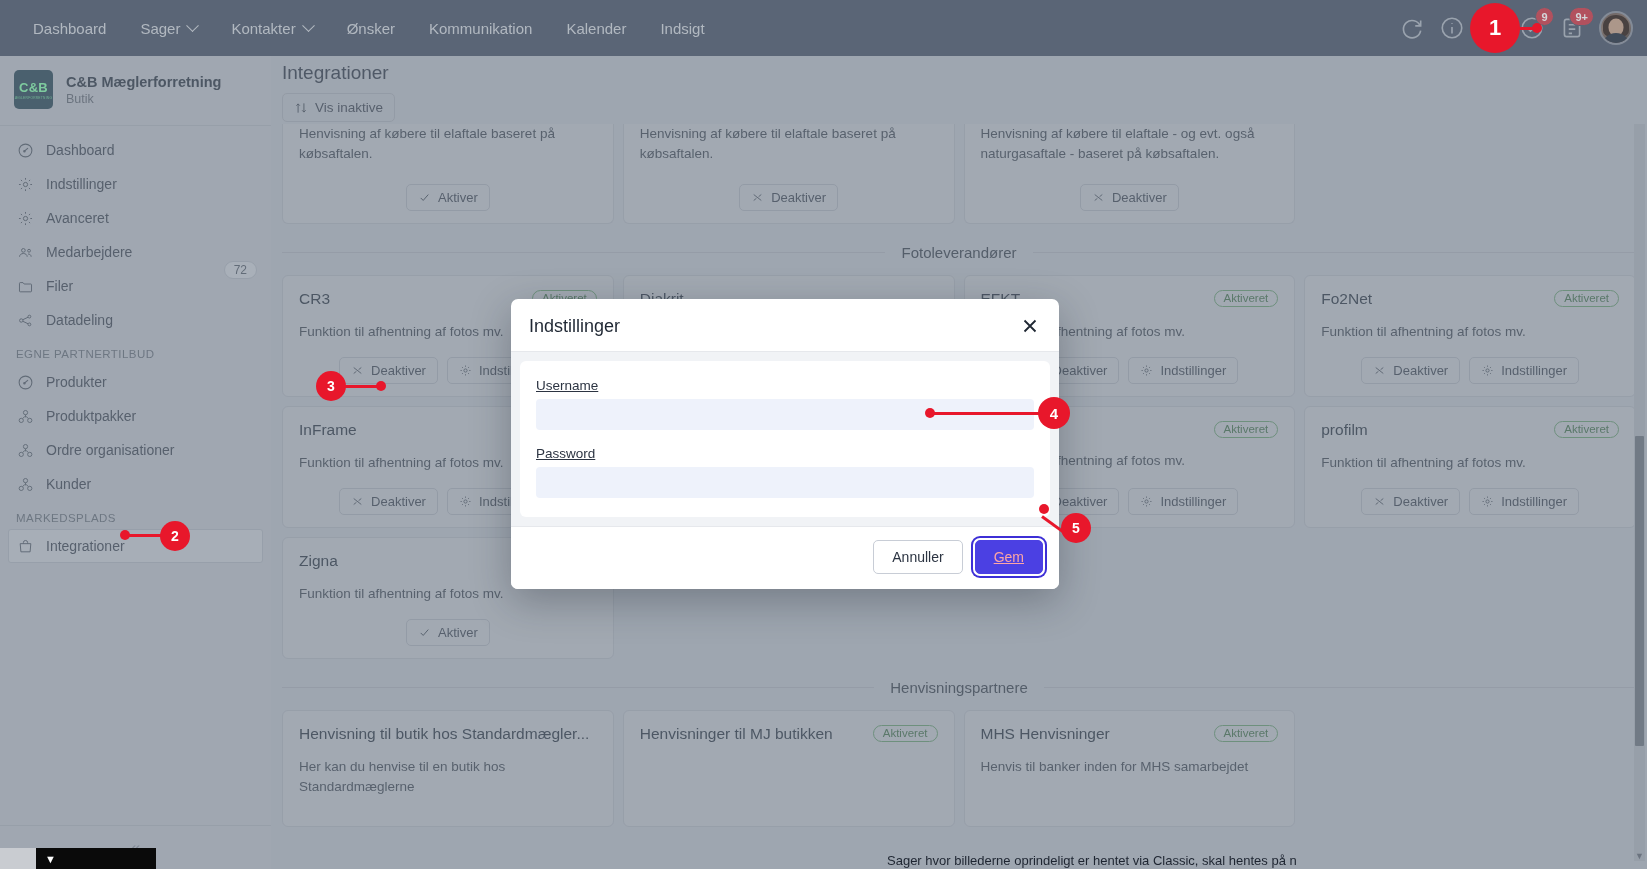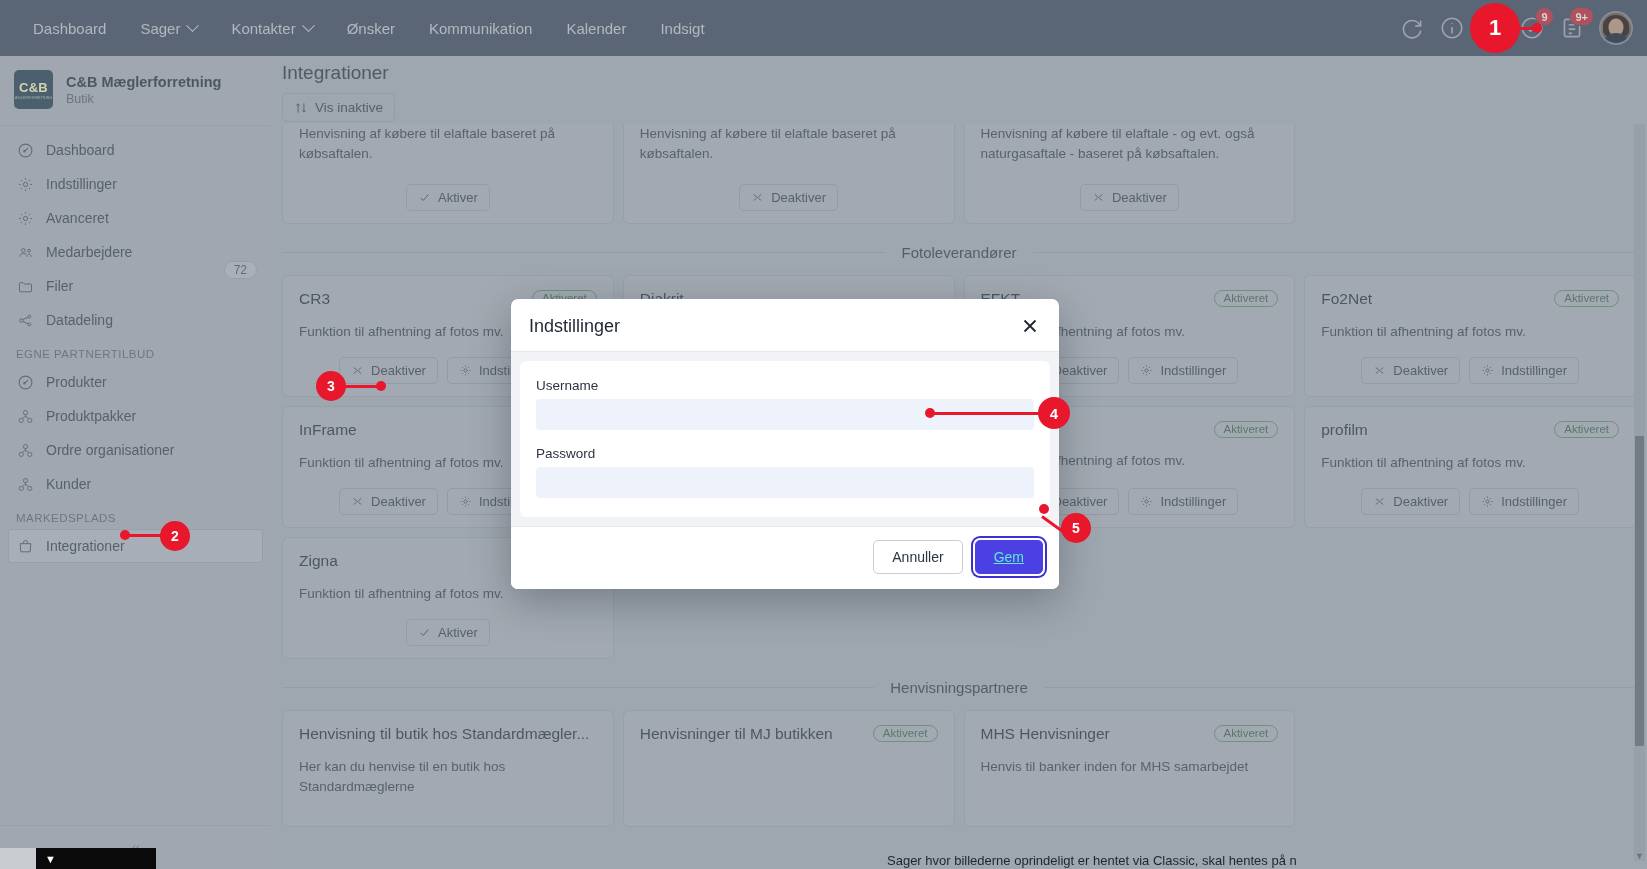--- a/index.html
+++ b/index.html
@@ -50,21 +50,21 @@
   .sidebar {
     position: absolute; top: 56px; left: 0; width: 271px; height: 813px;
     background: #b6bcc6; z-index: 20;
   }
   .org {
     display: flex; align-items: center; gap: 13px; padding: 14px 16px 16px 14px;
     border-bottom: 1px solid #a9b0bb;
   }
   .org-logo {
     width: 39px; height: 39px; border-radius: 5px; background: #3b5666;
-    color: #fef9c3; display: flex; flex-direction: column; align-items: center; justify-content: center;
+    color: #86efac; display: flex; flex-direction: column; align-items: center; justify-content: center;
     font-size: 13px; font-weight: 700; letter-spacing: .3px; flex: 0 0 auto;
   }
   .org-logo .sub { font-size: 3.2px; font-weight: 400; opacity: .75; margin-top: 1px; }
   .org-name { font-size: 14.5px; font-weight: 700; color: #3f4a58; line-height: 1.25; }
   .org-type { font-size: 12.5px; color: #6a727e; margin-top: 1px; }
 
   .navlist { padding-top: 7px; }
   .snav {
     display: flex; align-items: center; gap: 12px; height: 34px;
     padding: 0 14px 0 16px; color: #5c6personal; cursor: pointer; position: relative;
@@ -159,37 +159,37 @@
   }
   .modal-head {
     display: flex; align-items: center; justify-content: space-between;
     padding: 16px 18px 14px 18px; border-bottom: 1px solid #e6e8ec;
   }
   .modal-title { font-size: 18px; color: #1f2733; font-weight: 400; }
   .modal-close { width: 22px; height: 22px; cursor: pointer; color: #1f2733; }
   .modal-close svg { width: 22px; height: 22px; display: block; }
   .modal-body { background: #f1f3f6; padding: 9px; }
   .form-card { background: #fff; border-radius: 6px; padding: 17px 16px 19px; }
-  .field-label { font-size: 13.5px; color: #2c3442; margin-bottom: 6px; }
+  .field-label { font-size: 13.5px; color: #2c3442; margin-bottom: 6px; text-decoration: underline; }
   .field-input {
     width: 100%; height: 31px; background: #eef2fb; border: none; border-radius: 4px;
     margin-bottom: 16px; outline: none; padding: 0 9px; font-size: 13.5px; color: #2c3442;
     font-family: "Liberation Sans", sans-serif;
   }
   .field-input:last-child { margin-bottom: 0; }
   .modal-foot {
     display: flex; justify-content: flex-end; gap: 12px; padding: 13px 16px 15px;
     background: #fff; border-top: 1px solid #e6e8ec;
   }
   .mbtn {
     font-size: 14px; border-radius: 5px; padding: 8px 18px; cursor: pointer;
     font-family: "Liberation Sans", sans-serif;
   }
   .mbtn.secondary { background: #fff; border: 1px solid #c8cdd6; color: #2c3442; }
-  .mbtn.primary { background: #4b40e3; border: 1px solid #4b40e3; color: #5eead4;
+  .mbtn.primary { background: #4b40e3; border: 1px solid #4b40e3; color: #fca5a5;
     box-shadow: 0 0 0 2px #fff, 0 0 0 4px #3d2fd6; text-decoration: underline; }
 
   
   .ann { position: absolute; z-index: 95; pointer-events: none; }
   .ann .dot { position: absolute; width: 10px; height: 10px; border-radius: 50%; background: #e8172b; }
   .ann .line { position: absolute; height: 3px; background: #e8172b; }
   .ann .bub {
     position: absolute; border-radius: 50%; background: #e8172b; color: #fff;
     display: flex; align-items: center; justify-content: center; font-weight: 700;
   }

